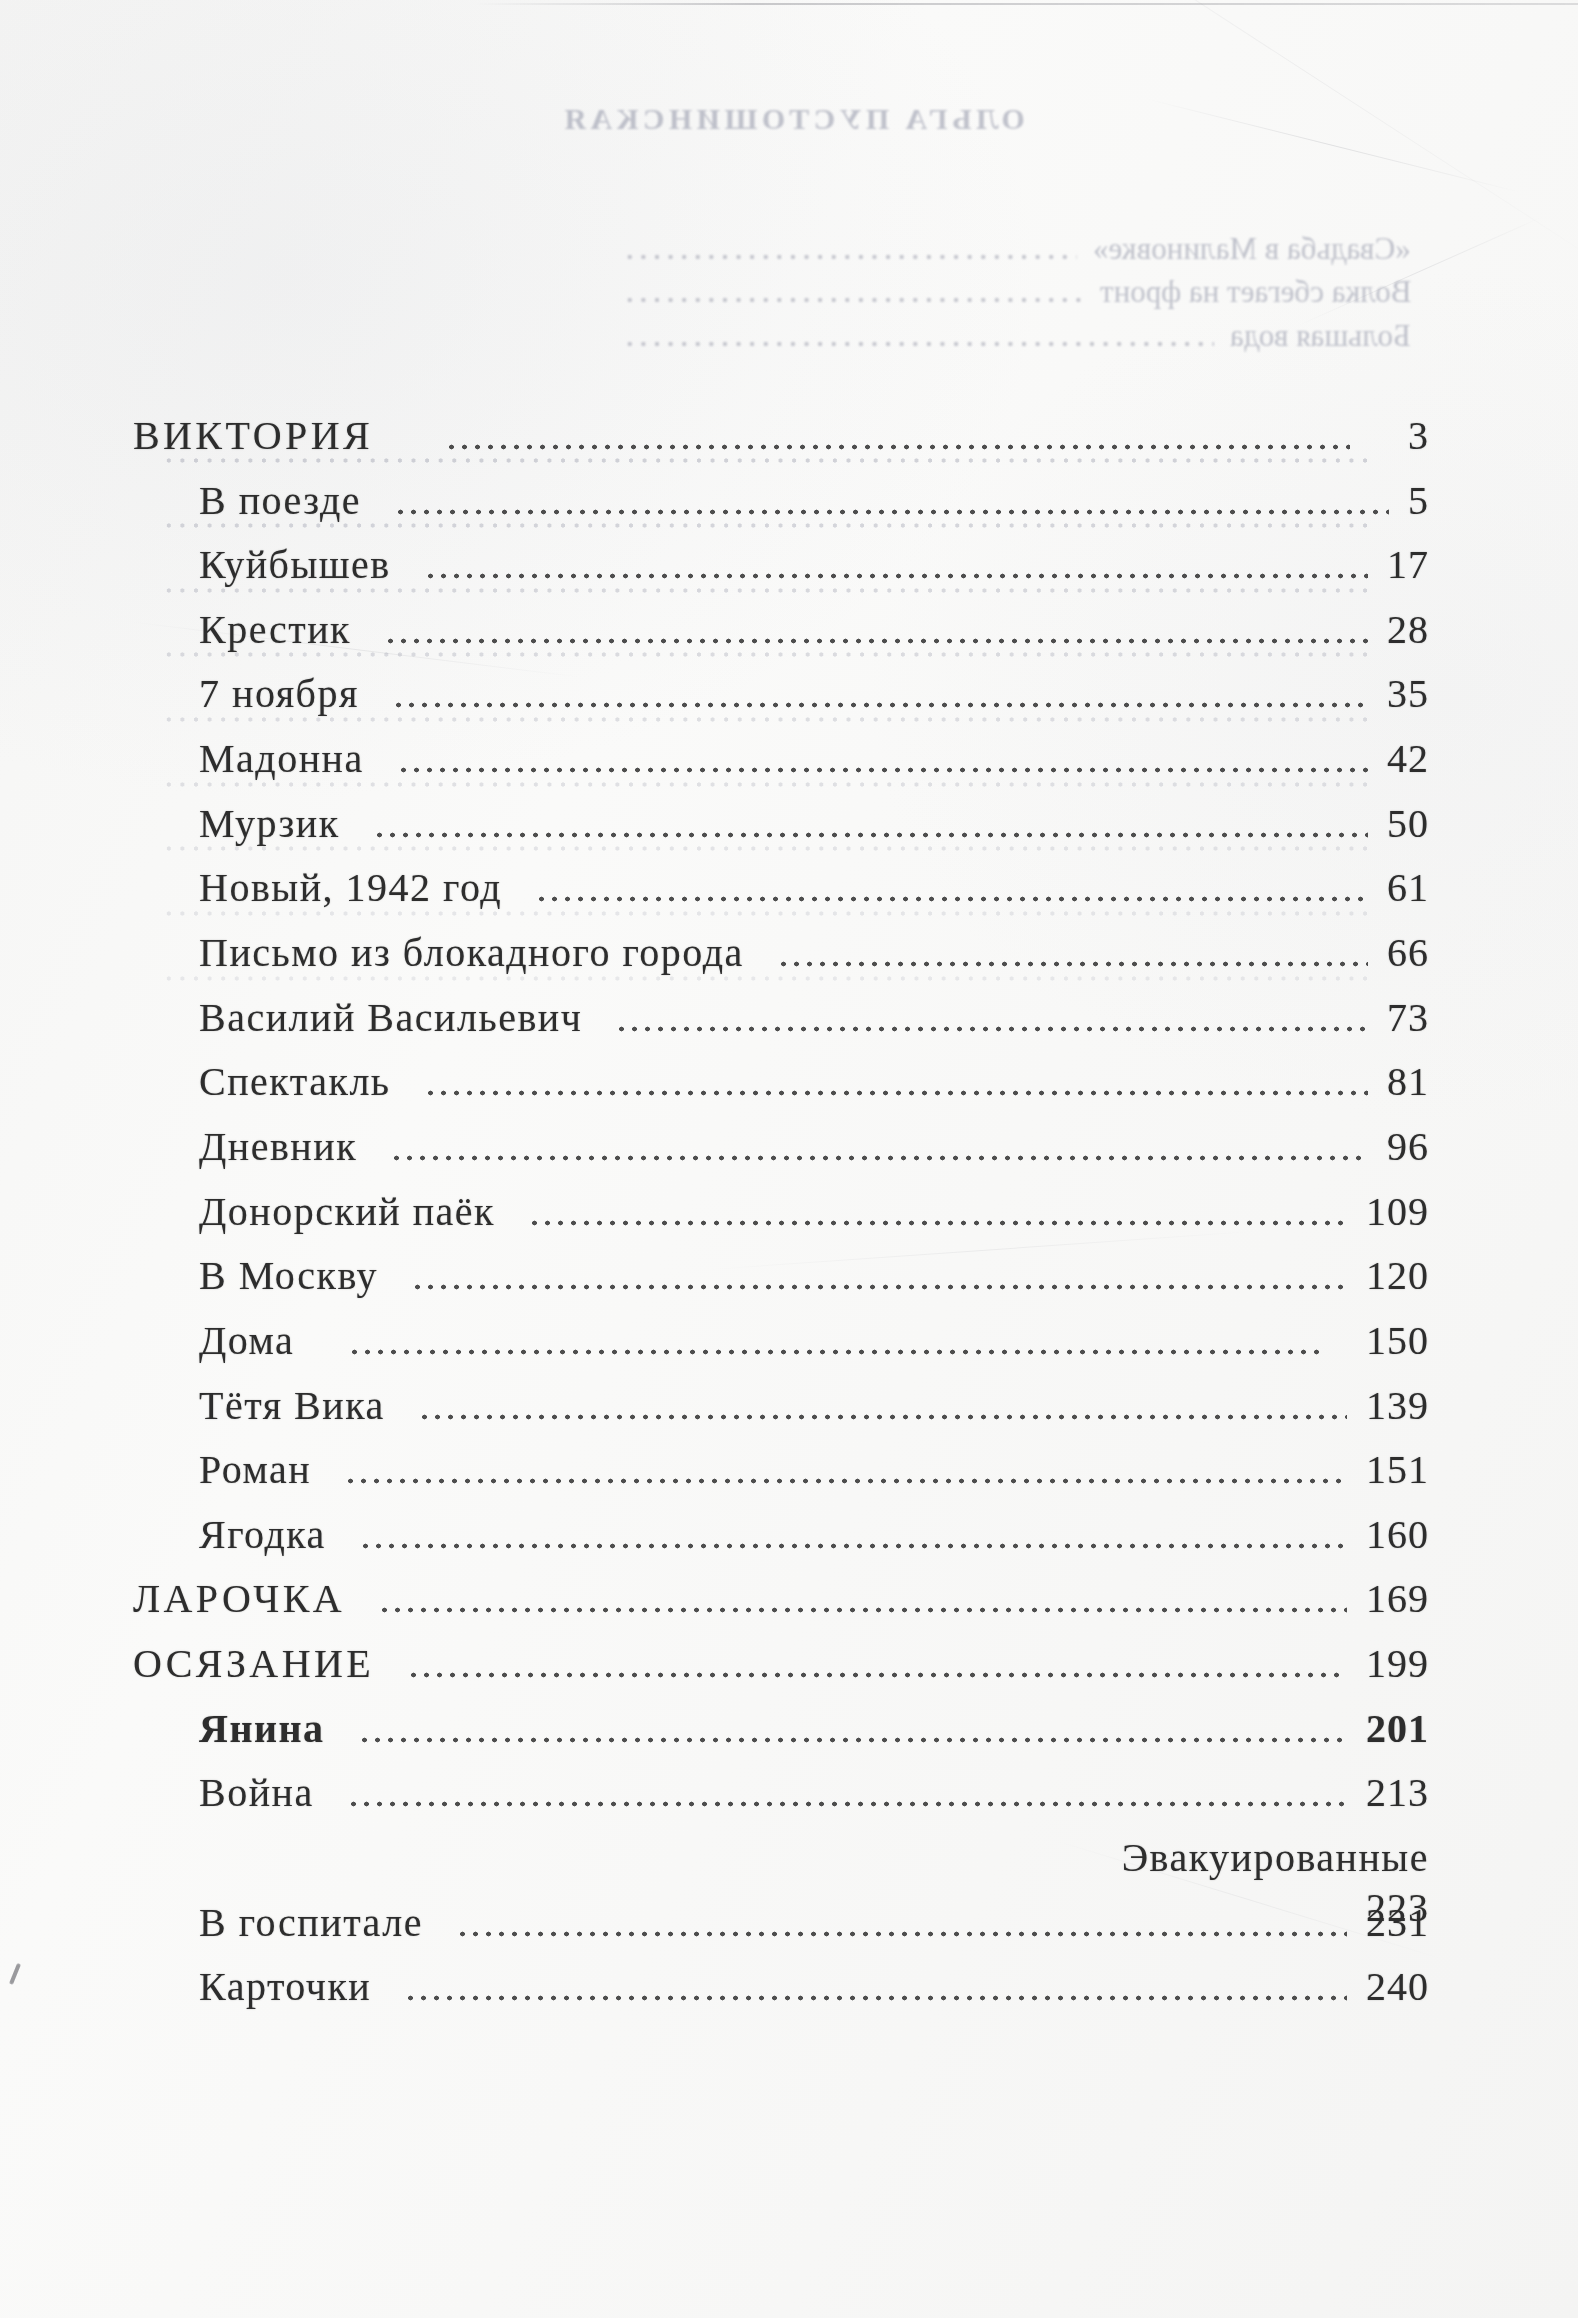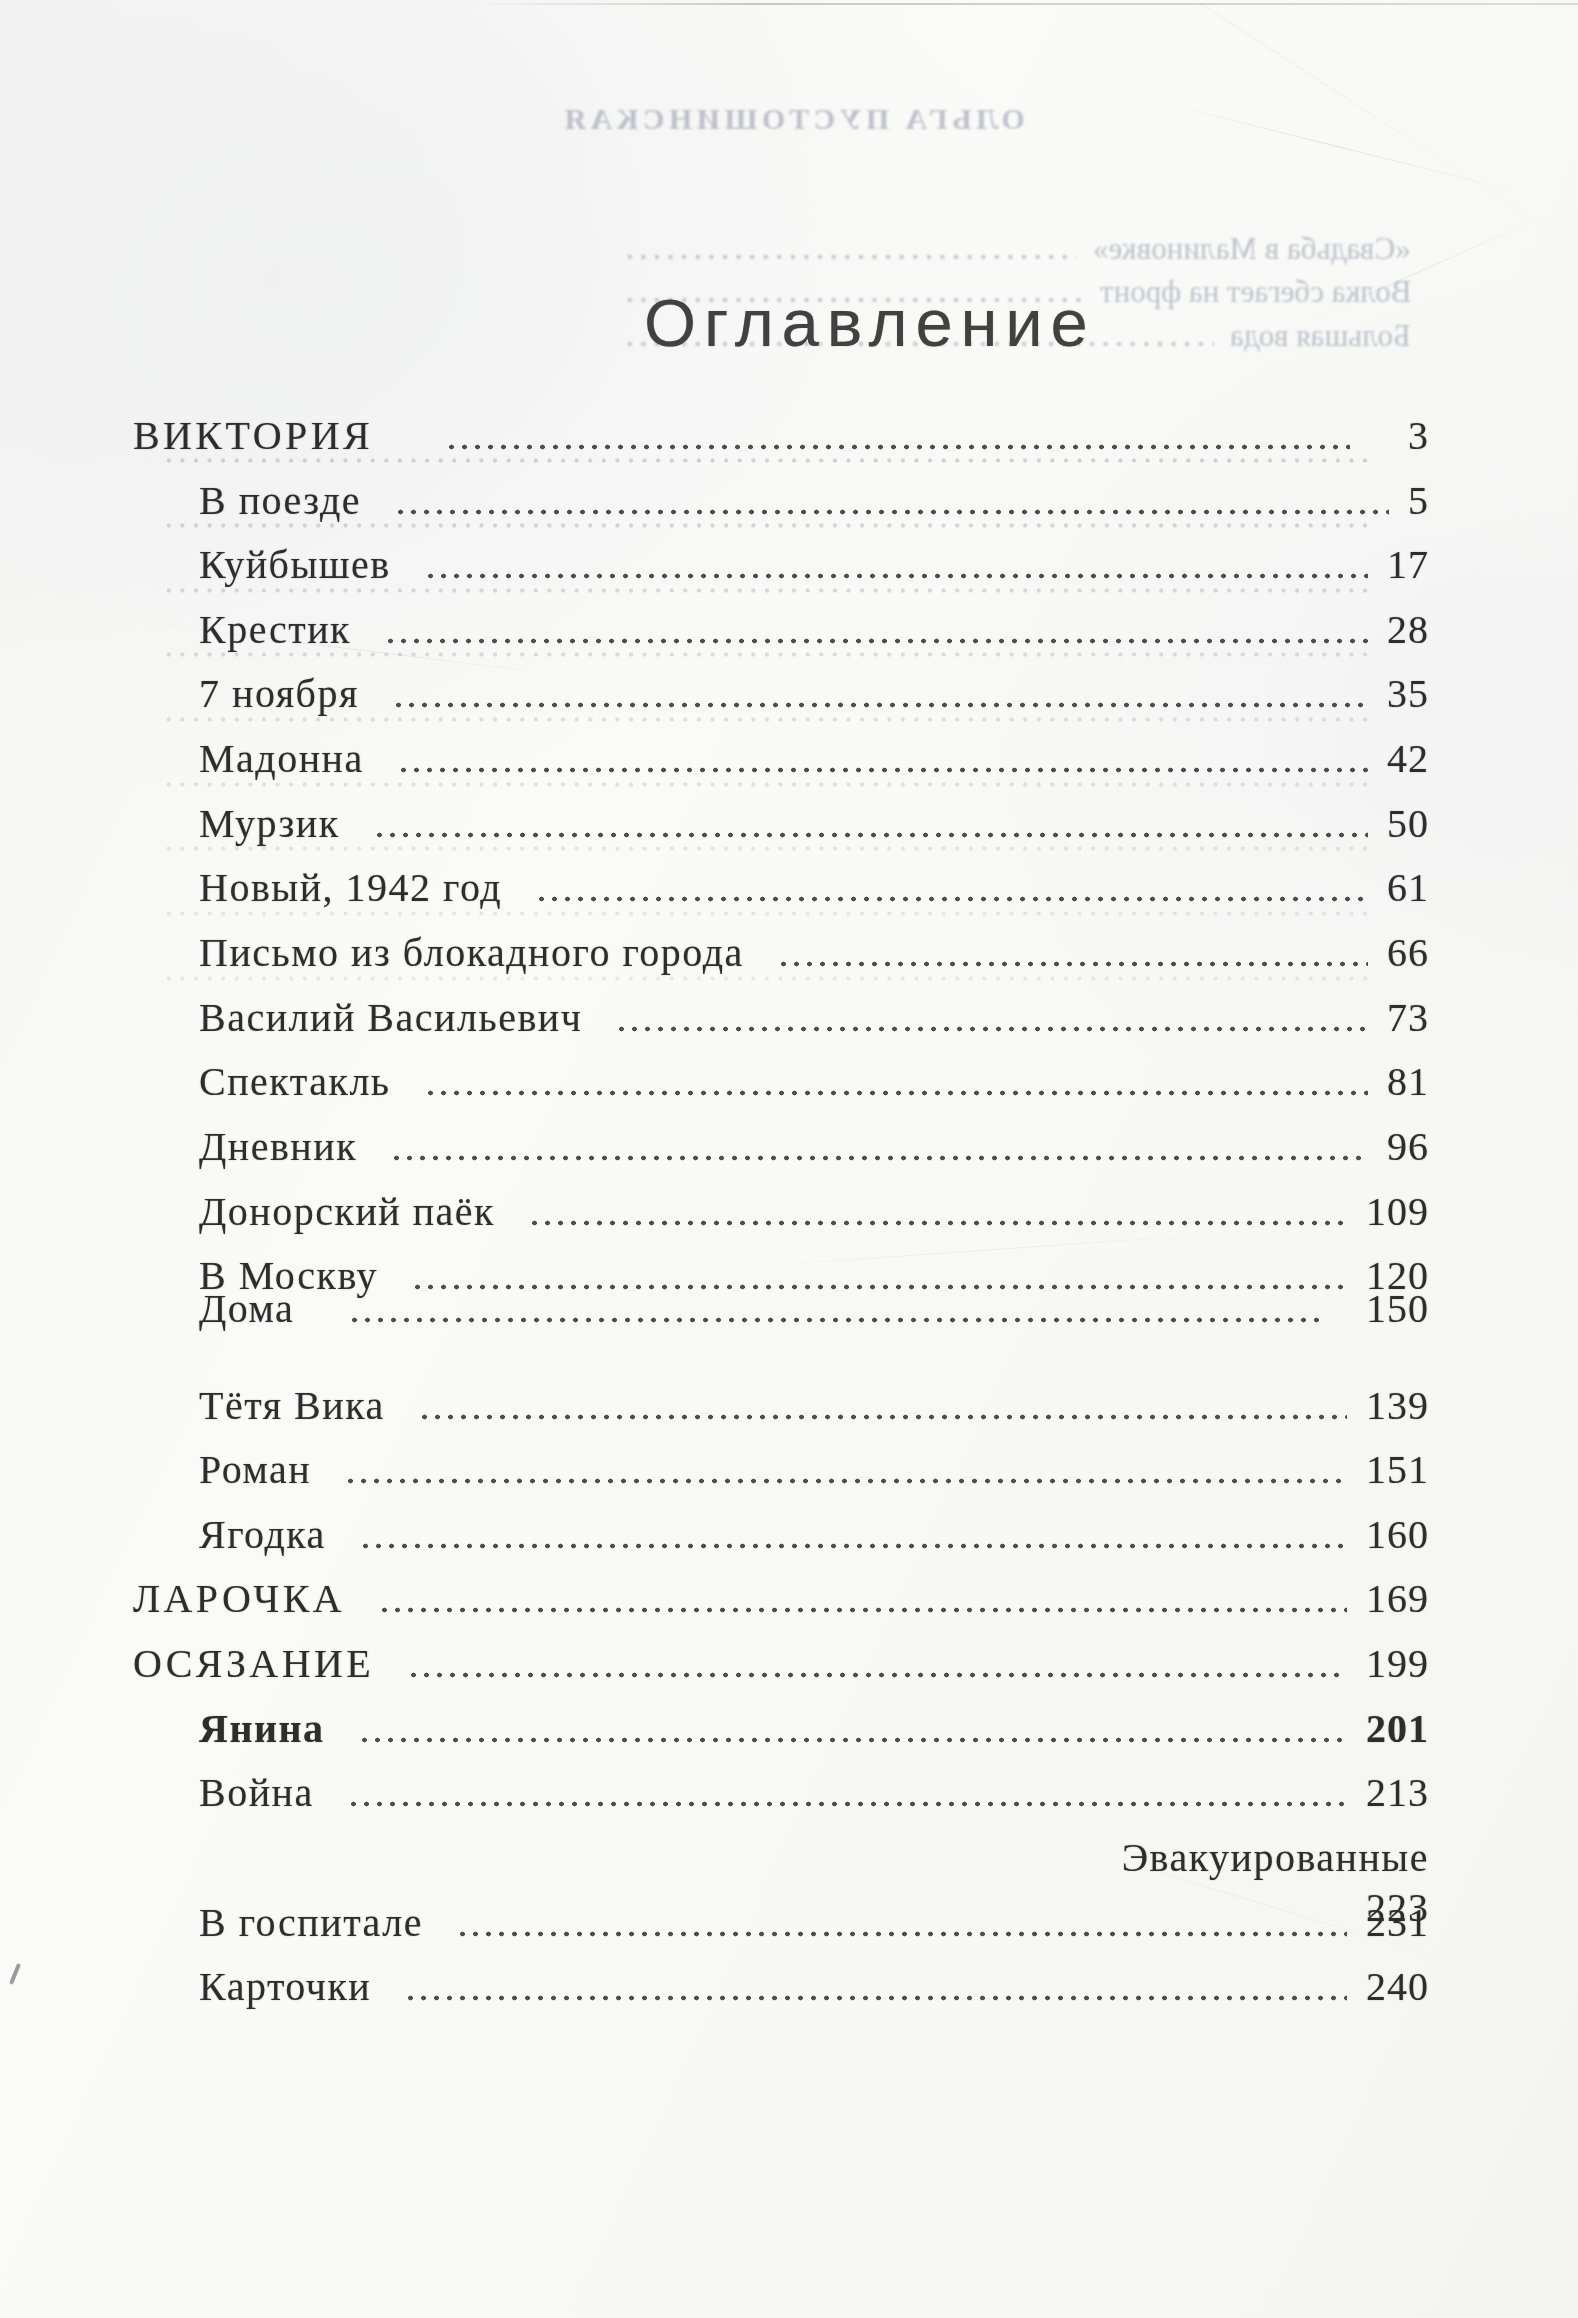--- a/index.html
+++ b/index.html
@@ -117,21 +117,20 @@
       <div class="ghost-echo" style="top: 522px; opacity: 0.93;"></div>
       <div class="ghost-echo" style="top: 587px; opacity: 0.86;"></div>
       <div class="ghost-echo" style="top: 651px; opacity: 0.79;"></div>
       <div class="ghost-echo" style="top: 716px; opacity: 0.72;"></div>
       <div class="ghost-echo" style="top: 781px; opacity: 0.65;"></div>
       <div class="ghost-echo" style="top: 845px; opacity: 0.58;"></div>
       <div class="ghost-echo" style="top: 910px; opacity: 0.51;"></div>
       <div class="ghost-echo" style="top: 975px; opacity: 0.44;"></div>
     </div>
 
-  <h1 class="title">Оглавление</h1>
   <div id="toc">
       <div class="row lvl0" style="top: 411px; gap: 39px;">
         <span class="lbl">ВИКТОРИЯ</span>
         <span class="dots"></span>
         <span class="num">3</span>
       </div>
       <div class="row" style="top: 476px;">
         <span class="lbl">В поезде</span>
         <span class="dots"></span>
         <span class="num">5</span>
@@ -189,21 +188,21 @@
       <div class="row" style="top: 1187px;">
         <span class="lbl">Донорский паёк</span>
         <span class="dots"></span>
         <span class="num">109</span>
       </div>
       <div class="row" style="top: 1251px;">
         <span class="lbl">В Москву</span>
         <span class="dots"></span>
         <span class="num">120</span>
       </div>
-      <div class="row" style="top: 1284px; gap: 21px;">
+      <div class="row" style="top: 1316px; gap: 21px;">
         <span class="lbl">Дома</span>
         <span class="dots"></span>
         <span class="num">150</span>
       </div>
       <div class="row" style="top: 1381px;">
         <span class="lbl">Тётя Вика</span>
         <span class="dots"></span>
         <span class="num">139</span>
       </div>
       <div class="row" style="top: 1445px;">

